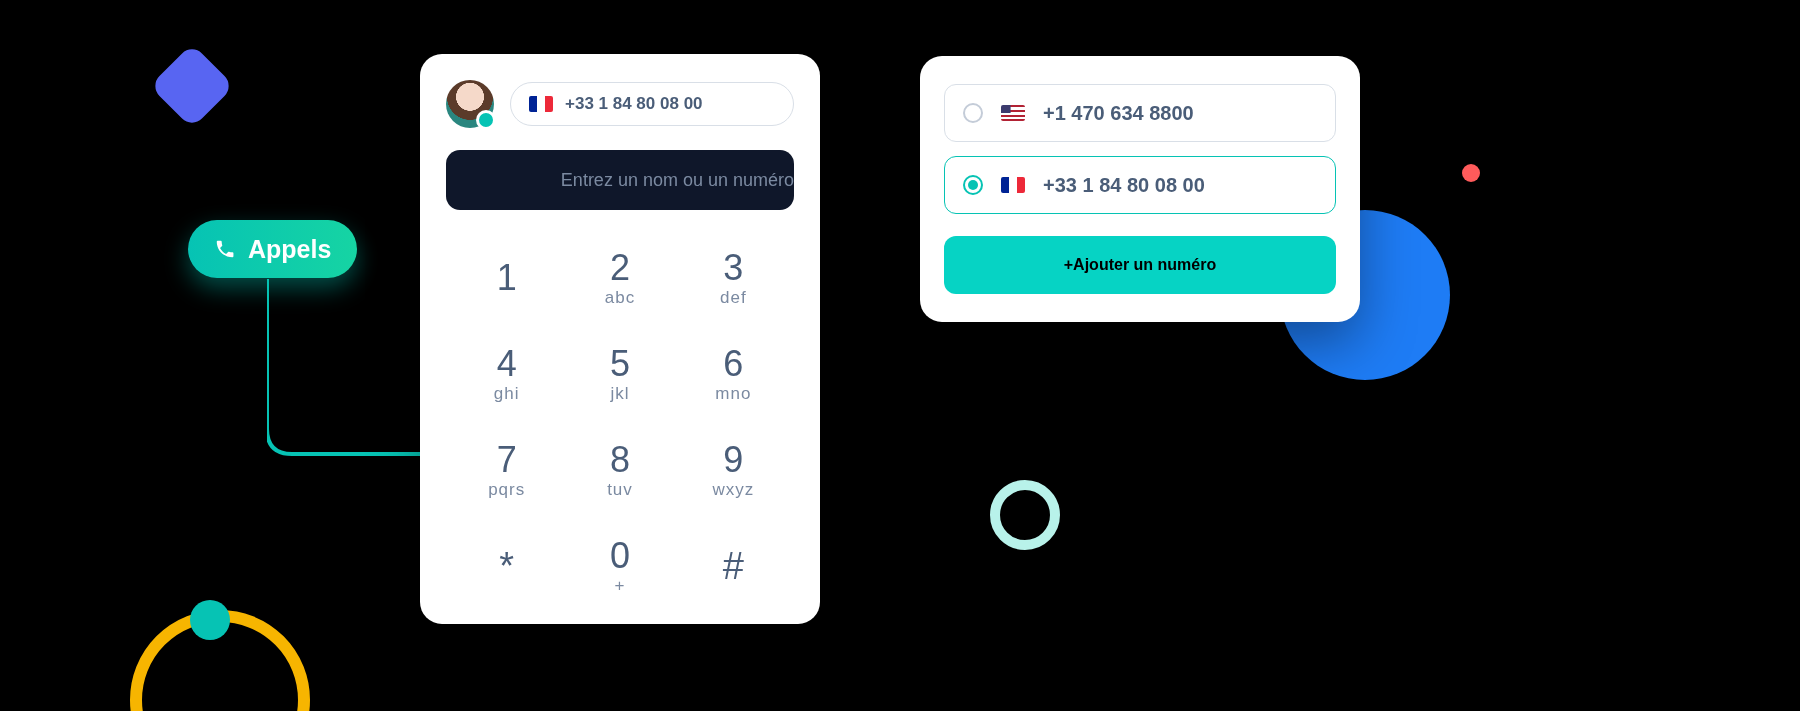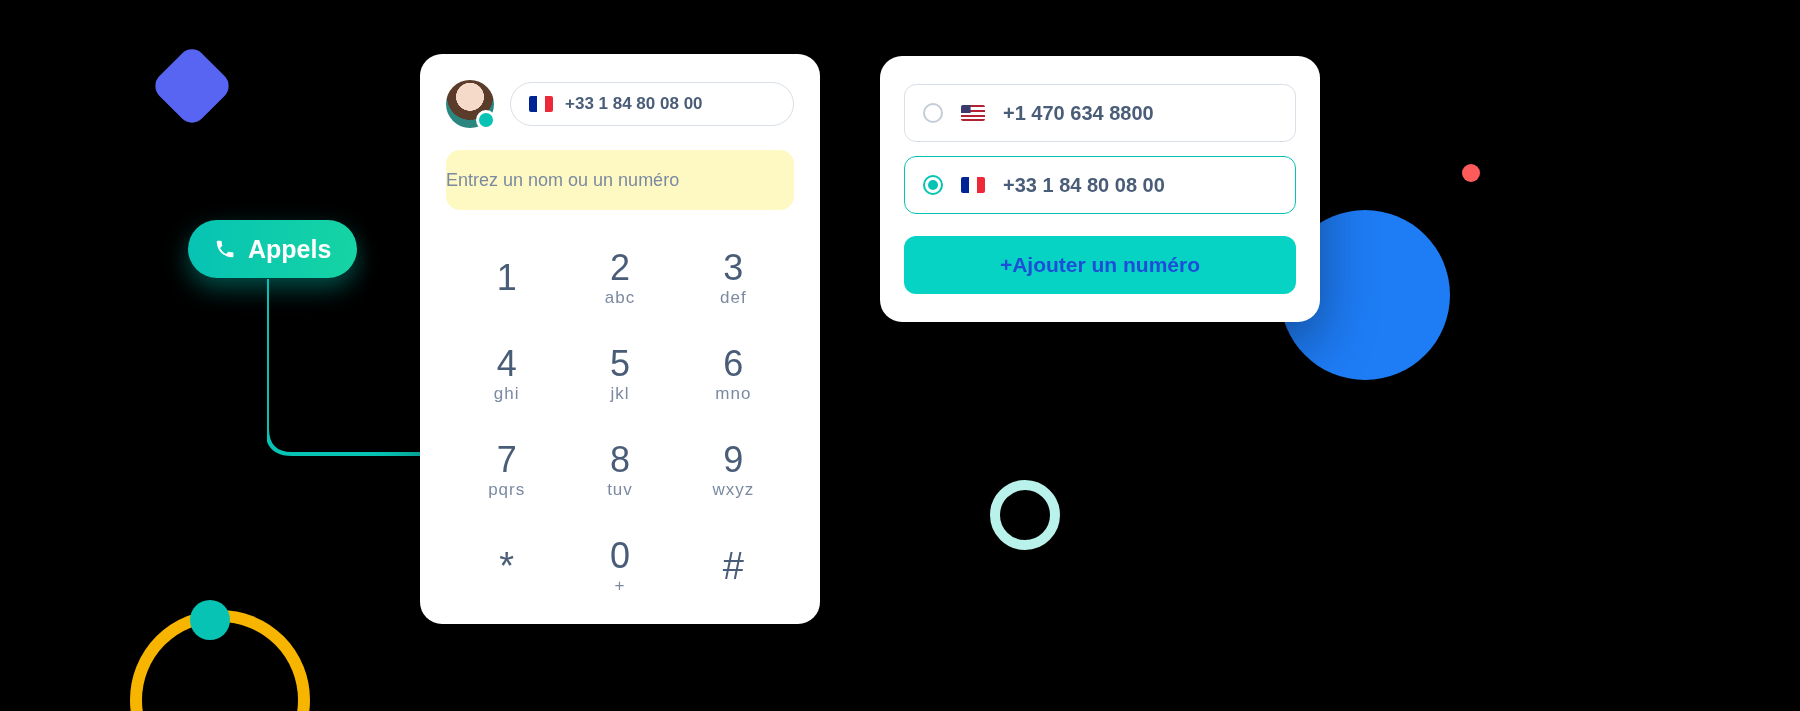--- a/index.html
+++ b/index.html
@@ -116,23 +116,23 @@
 }
 .number-text {
   font-weight: 700;
   color: #4a5d78;
   font-size: 17px;
 }
 .search-input {
   width: 100%;
   height: 60px;
   border-radius: 14px;
-  background: #fef9c3;
+  background: #0f172a;
   border: none;
-  text-align: left;
+  text-align: right;
   font-size: 18px;
   color: #61738e;
   outline: none;
   margin-bottom: 30px;
 }
 .search-input::placeholder { color: #7b8aa1; }
 
 .keypad {
   display: grid;
   grid-template-columns: repeat(3, 1fr);
@@ -180,21 +180,21 @@
 }
 .phone-svg { width: 22px; height: 22px; fill: #fff; }
 .connector {
   position: absolute;
   left: 267px; top: 279px;
 }
 
 
 .numbers-card {
   position: absolute;
-  left: 880px; top: 56px;
+  left: 920px; top: 56px;
   width: 440px;
   background: #fff;
   border-radius: 22px;
   box-shadow: 0 22px 55px rgba(0,0,0,.38);
   padding: 28px 24px;
 }
 .number-row {
   display: flex;
   align-items: center;
   gap: 18px;
@@ -227,22 +227,22 @@
   font-size: 20px;
   font-weight: 600;
   color: #4a5d78;
 }
 .add-btn {
   width: 100%;
   height: 58px;
   border: none;
   border-radius: 12px;
   background: #06d3c4;
-  color: #1d4ed8;
-  font-size: 21px;
+  color: #000000;
+  font-size: 16px;
   font-weight: 700;
   cursor: pointer;
   margin-top: 8px;
 }
 </style>
 </head>
 <body>
 
 <div class="deco-blue-blob"></div>
 <div class="deco-ring-mint"></div>

